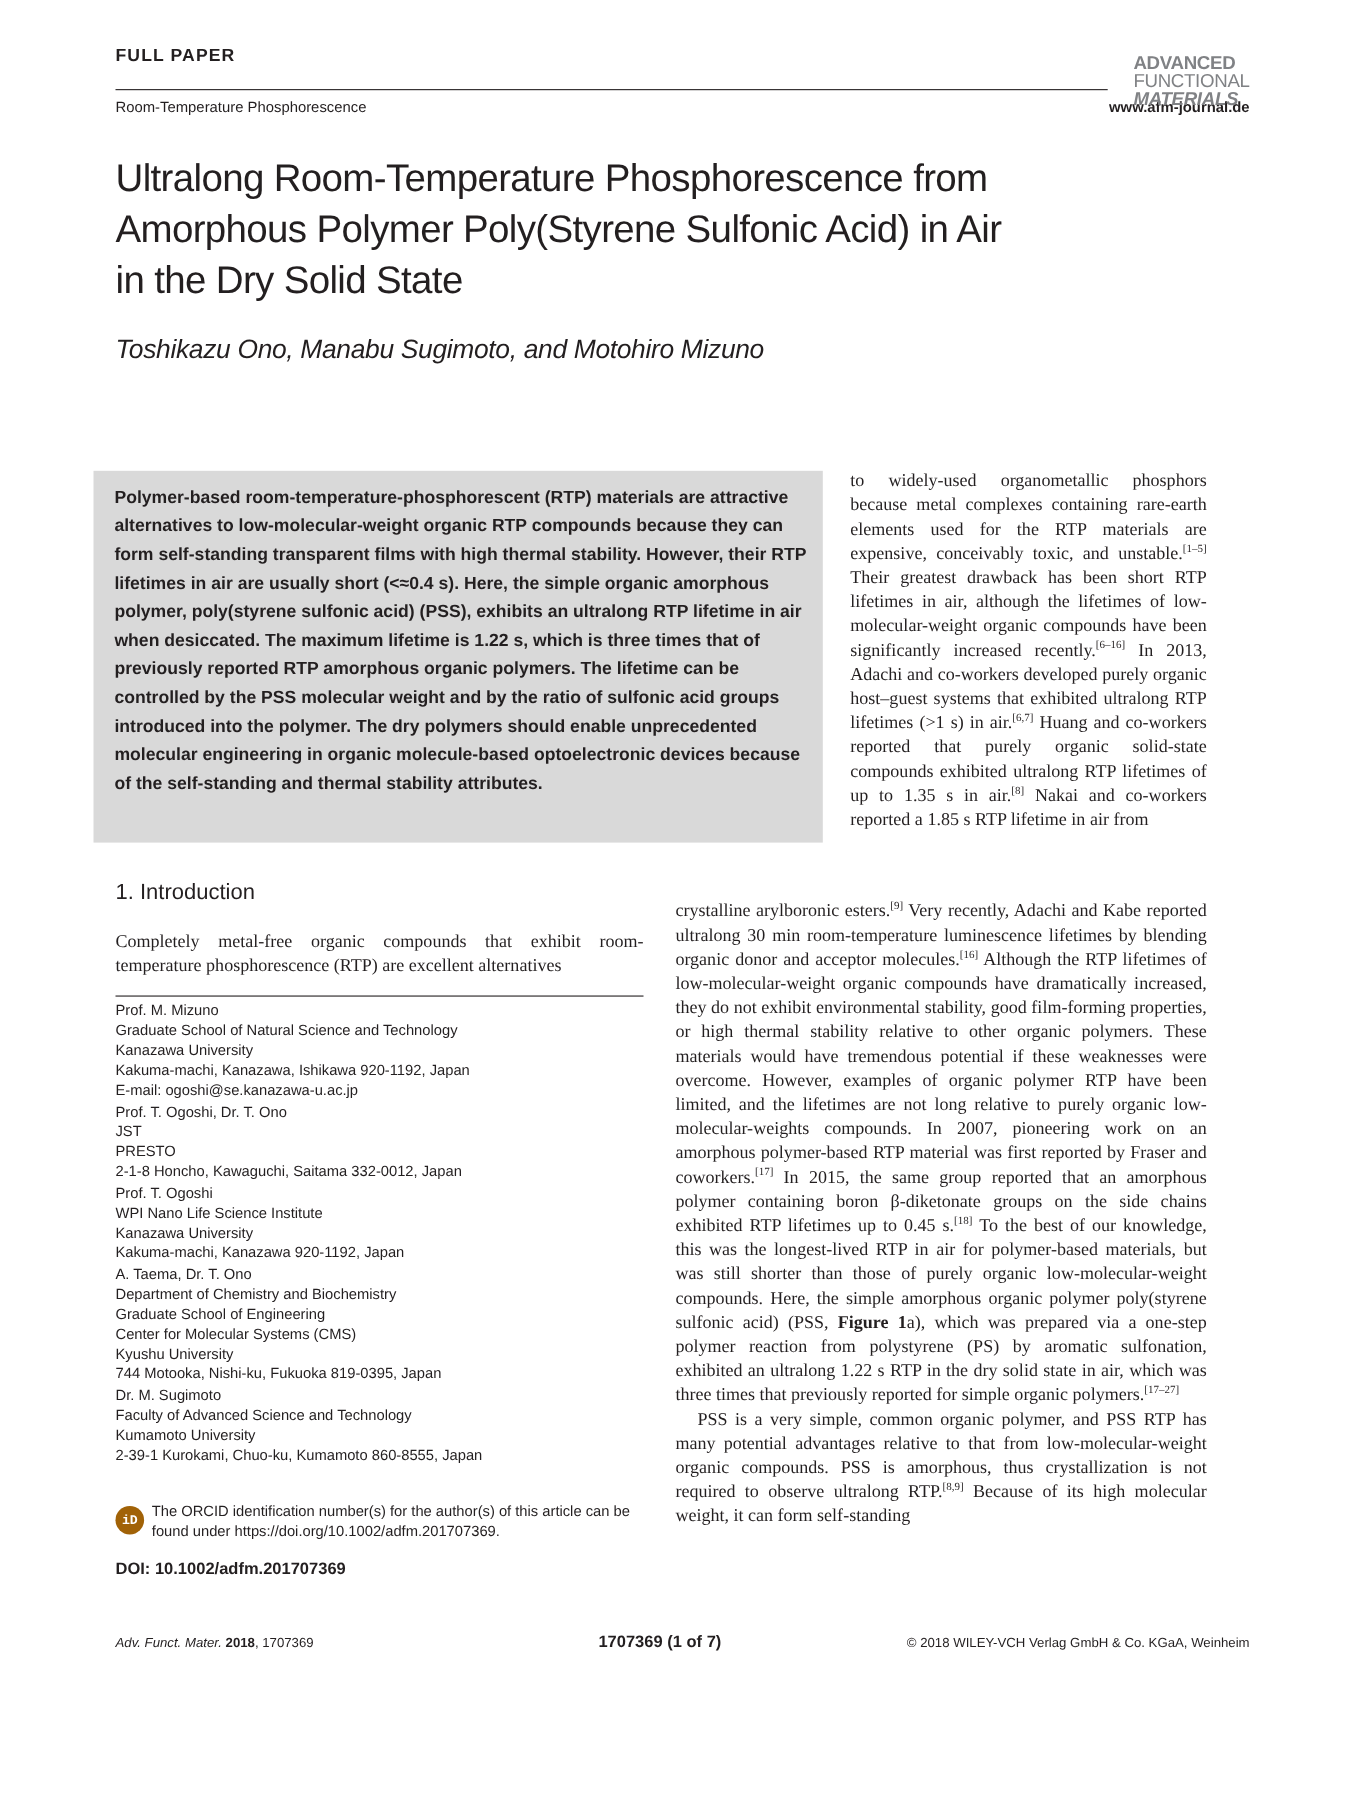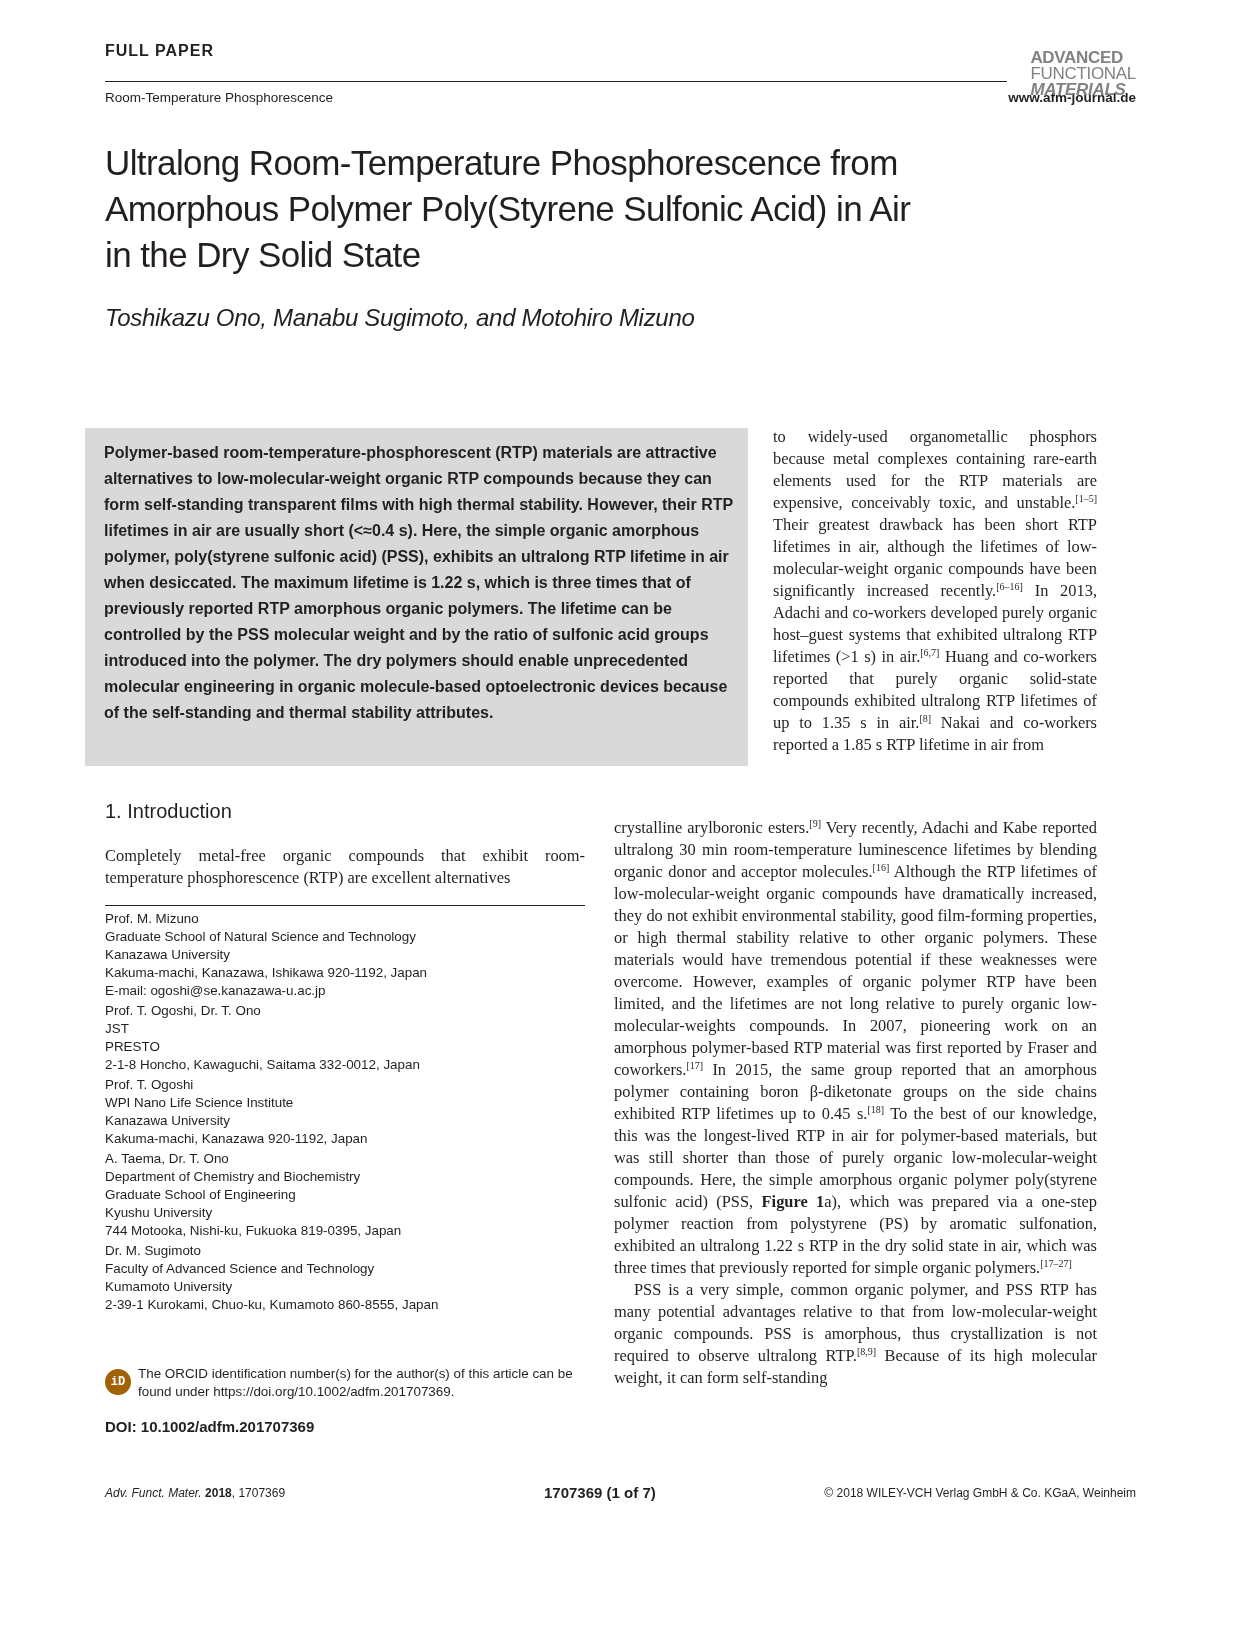--- a/index.html
+++ b/index.html
@@ -101,20 +101,21 @@
     <div class="grp">
       <div>Prof. T. Ogoshi</div>
       <div>WPI Nano Life Science Institute</div>
       <div>Kanazawa University</div>
       <div>Kakuma-machi, Kanazawa 920-1192, Japan</div>
     </div>
     <div class="grp">
       <div>A. Taema, Dr. T. Ono</div>
       <div>Department of Chemistry and Biochemistry</div>
       <div>Graduate School of Engineering</div>
+      <div>Center for Molecular Systems (CMS)</div>
       <div>Kyushu University</div>
       <div>744 Motooka, Nishi-ku, Fukuoka 819-0395, Japan</div>
     </div>
     <div class="grp">
       <div>Dr. M. Sugimoto</div>
       <div>Faculty of Advanced Science and Technology</div>
       <div>Kumamoto University</div>
       <div>2-39-1 Kurokami, Chuo-ku, Kumamoto 860-8555, Japan</div>
     </div>
   </div>

